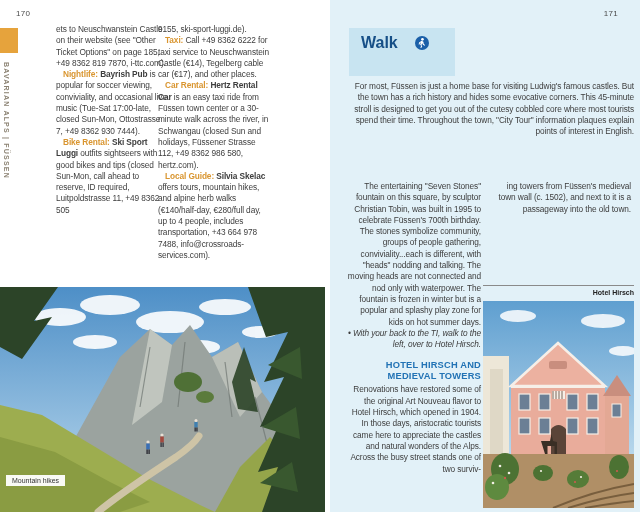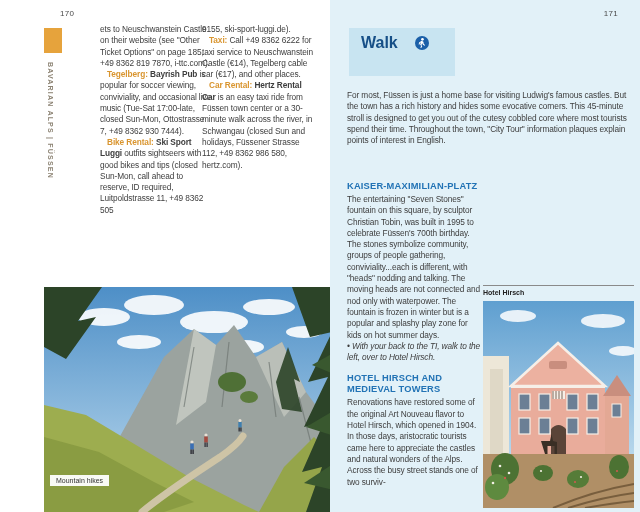--- a/index.html
+++ b/index.html
@@ -1,21 +1,21 @@
 <!DOCTYPE html>
 <html><head>
 <meta charset="utf-8">
 <style>
   html,body{margin:0;padding:0;}
   body{
     width:640px;height:512px;position:relative;overflow:hidden;
     font-family:"Liberation Sans",sans-serif;background:#ffffff;
   }
-  .page-left{position:absolute;left:0;top:0;width:330px;height:512px;background:#ffffff;margin-left:44px;}
-  .page-right{position:absolute;left:330px;top:0;width:310px;height:512px;background:#E2F1F8;}
+  .page-left{position:absolute;left:0;top:0;width:330px;height:512px;background:#ffffff;}
+  .page-right{position:absolute;left:330px;top:0;width:310px;height:512px;background:#E2F1F8;text-align:right;}
   .pagenum{position:absolute;top:9px;font-size:8px;color:#4a4a4a;letter-spacing:.3px;}
   .pagenum.left{left:16px;}
   .pagenum.right{right:22px;}
   .chapter-tab{position:absolute;left:0;top:28px;width:18px;height:25px;background:#E6A33C;}
   .sidebar-vert{
     position:absolute;left:3px;top:62px;height:200px;
     writing-mode:vertical-rl;text-orientation:mixed;
     font-size:7px;letter-spacing:1.2px;color:#8B8272;font-weight:bold;
   }
   .col{position:absolute;}
@@ -34,21 +34,21 @@
   }
   
   .walk-header{
     position:absolute;left:19px;top:28px;width:106px;height:48px;
     background:#C8E4F1;box-sizing:border-box;padding:5px 0 0 12px;
   }
   .walk-title{font-size:19px;line-height:21px;color:#4D96C7;letter-spacing:.5px;}
   .walk-sub{display:flex;align-items:center;gap:17px;}
   .walk-sub .sub-label{font-size:16px;line-height:19px;font-weight:bold;color:#164F87;}
   .walk-icon{width:14px;height:14px;display:inline-block;}
-  .intro{position:absolute;left:17px;top:90px;width:287px;}
+  .intro{position:absolute;left:17px;top:81px;width:287px;}
   .col3{left:347px;top:181px;width:134px;}
   .col4{left:490px;top:181px;width:141px;}
   .col3,.col4{position:absolute;}
   .col3{left:17px;} .col4{left:160px;}
   .sec-heading{
     margin:10px 0 2px;font-size:9.3px;line-height:11px;font-weight:bold;
     color:#2273B5;letter-spacing:.2px;
   }
   .sec-heading.first{margin-top:0;}
   .bullet{font-style:italic;}
@@ -63,28 +63,29 @@
 
 <div class="spread">
 
   <section class="page-left">
     <div class="pagenum left">170</div>
     <div class="chapter-tab"></div>
     <div class="sidebar-vert">BAVARIAN ALPS | FÜSSEN</div>
 
     <div class="col col1">
       <p class="para"><span>ets to Neuschwanstein Castle on their website (see "Other Ticket Options" on page 185, +49 8362 819 7870, i-ttc.com).</span></p>
-      <p class="para indent"><span class="label">Tegelberg: </span><b>Bayrish Pub</b><span> is popular for soccer viewing, conviviality, and occasional live music (Tue-Sat 17:00-late, closed Sun-Mon, Ottostrasse 7, +49 8362 930 7444).</span></p>
+      <p class="para indent"><span class="label">Nightlife: </span><b>Bayrish Pub</b><span> is popular for soccer viewing, conviviality, and occasional live music (Tue-Sat 17:00-late, closed Sun-Mon, Ottostrasse 7, +49 8362 930 7444).</span></p>
       <p class="para indent"><span class="label">Bike Rental: </span><b>Ski Sport Luggi</b><span> outfits sightseers with good bikes and tips (closed Sun-Mon, call ahead to reserve, ID required, Luitpoldstrasse 11, +49 8362 505</span></p>
     </div>
 
     <div class="col col2">
       <p class="para"><span>9155, ski-sport-luggi.de).</span></p>
       <p class="para indent"><span class="label">Taxi: </span><span>Call +49 8362 6222 for taxi service to Neuschwanstein Castle (€14), Tegelberg cable car (€17), and other places.</span></p>
       <p class="para indent"><span class="label">Car Rental: </span><b>Hertz Rental Car</b><span> is an easy taxi ride from Füssen town center or a 30-minute walk across the river, in Schwangau (closed Sun and holidays, Füssener Strasse 112, +49 8362 986 580, hertz.com).</span></p>
+      <p class="para indent"><span class="label">Local Guide: </span><b>Silvia Skelac</b><span> offers tours, mountain hikes, and alpine herb walks (€140/half-day, €280/full day, up to 4 people, includes transportation, +43 664 978 7488, info@crossroads-services.com).</span></p>
     </div>
 
     <figure class="mountain-fig">
       <svg viewBox="0 0 325 225" width="325" height="225" preserveAspectRatio="none">
         <defs>
           <linearGradient id="sky" x1="0" y1="0" x2="0" y2="1">
             <stop offset="0" stop-color="#4E8FC7"></stop>
               <stop offset="1" stop-color="#BFDCEF"></stop>
           </linearGradient>
         </defs>
@@ -166,28 +167,28 @@
           </svg>
         </span>
       </div>
     </header>
 
     <div class="intro">
       <p class="para">For most, Füssen is just a home base for visiting Ludwig's famous castles. But the town has a rich history and hides some evocative corners. This 45-minute stroll is designed to get you out of the cutesy cobbled core where most tourists spend their time. Throughout the town, "City Tour" information plaques explain points of interest in English.</p>
     </div>
 
     <div class="col3">
-      <h3 class="sec-heading first">KAISER-MAXIMILIAN-PLATZ</h3>
       <p class="para">The entertaining "Seven Stones" fountain on this square, by sculptor Christian Tobin, was built in 1995 to celebrate Füssen's 700th birthday. The stones symbolize community, groups of people gathering, conviviality...each is different, with "heads" nodding and talking. The moving heads are not connected and nod only with waterpower. The fountain is frozen in winter but is a popular and splashy play zone for kids on hot summer days.</p>
       <p class="para bullet">• With your back to the TI, walk to the left, over to Hotel Hirsch.</p>
       <h3 class="sec-heading">HOTEL HIRSCH AND MEDIEVAL TOWERS</h3>
       <p class="para">Renovations have restored some of the original Art Nouveau flavor to Hotel Hirsch, which opened in 1904. In those days, aristocratic tourists came here to appreciate the castles and natural wonders of the Alps. Across the busy street stands one of two surviv-</p>
     </div>
 
     <div class="col4">
+      <p class="para">ing towers from Füssen's medieval town wall (c. 1502), and next to it is a passageway into the old town.</p>
     </div>
 
     <figure class="hotel-fig">
       <hr class="hotel-rule">
       <figcaption class="hotel-caption">Hotel Hirsch</figcaption>
       <svg viewBox="0 0 151 207" width="151" height="207" preserveAspectRatio="none">
         <defs>
           <linearGradient id="sky2" x1="0" y1="0" x2="0" y2="1">
             <stop offset="0" stop-color="#5F9FD0"></stop>
               <stop offset="1" stop-color="#D6EAF5"></stop>

